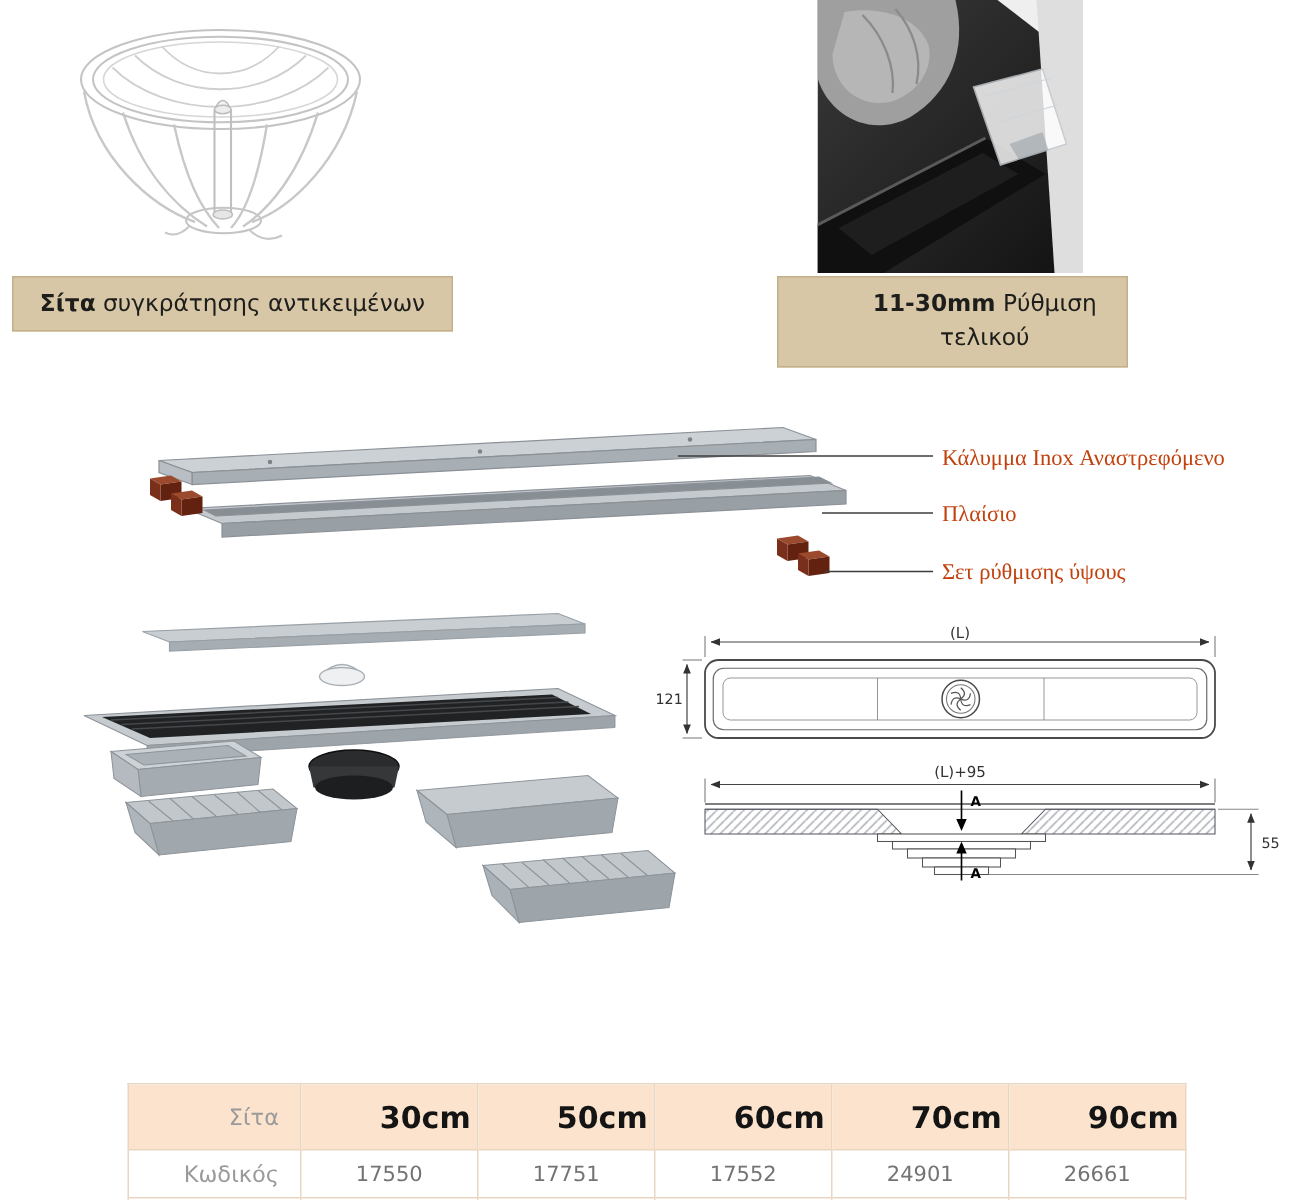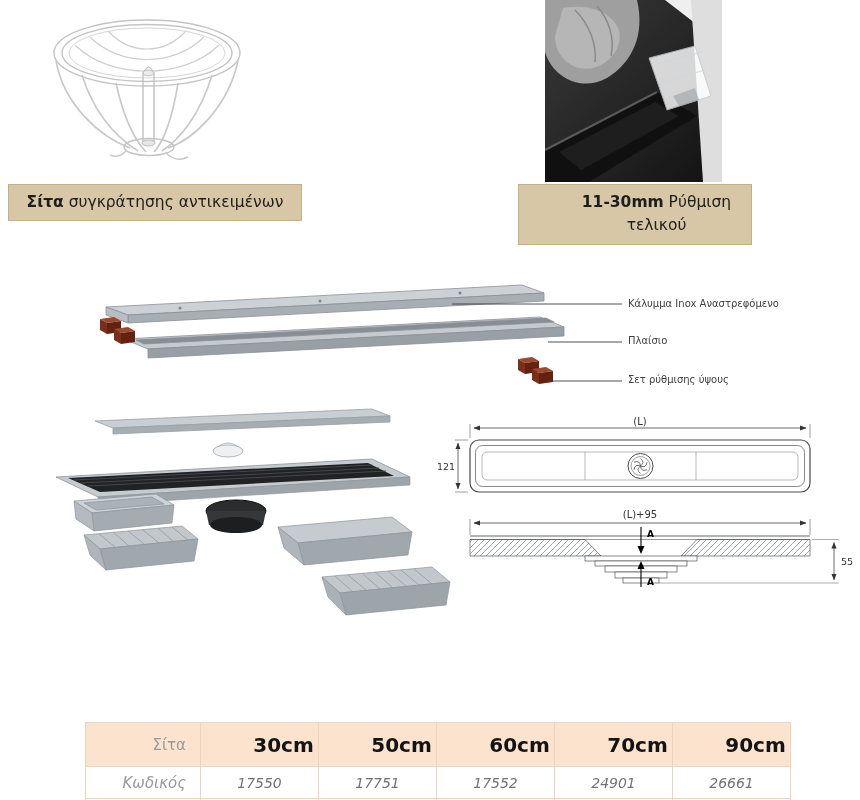--- a/index.html
+++ b/index.html
@@ -6,27 +6,27 @@
   html,body { width:860px; height:800px; }
   body {
     position:relative; overflow:hidden; background:#ffffff;
     font-family:"DejaVu Sans","Liberation Sans",sans-serif; color:#1d1d1b;
   }
   .abs { position:absolute; }
   .caption {
     background:#d7c7a6; border:1px solid #c2b089; color:#1d1d1b;
     text-align:center; font-size:15.5px; line-height:1.5; padding:6px 4px;
   }
-  .dlabel { position:absolute; font-size:10px; color:#404040; white-space:nowrap; }
+  .dlabel { position:absolute; font-size:15px; color:#c2410c; white-space:nowrap;font-family:Liberation Serif, serif; }
   table.spec { border-collapse:collapse; table-layout:fixed; width:705px; }
   .spec td { border:1px solid #e9d6c1; overflow:hidden; }
   .spec tr.r1 td { background:#fbe3cd; height:44px; }
   .spec td.lab { color:#9a9a9a; text-align:right; padding-right:14px; font-size:15px; }
   .spec tr.r1 td.val { font-weight:bold; font-size:20px; text-align:center; color:#141414;padding-left:48px; }
-  .spec tr.r2 td { height:32px; background:#ffffff;font-style:italic; }
+  .spec tr.r2 td { height:32px; background:#ffffff; }
   .spec tr.r2 td.val { font-size:14px; text-align:center; color:#737373; }
   .spec tr.r3 td { height:30px; background:#ffffff; }
   svg text { font-family:"DejaVu Sans","Liberation Sans",sans-serif; }
 </style>
 </head>
 <body>
 
 <div class="abs" style="left:0;top:0;width:860px;height:764px;">
 
   <svg class="abs" style="left:30px;top:5px;" width="240" height="175" viewBox="0 0 240 175">

